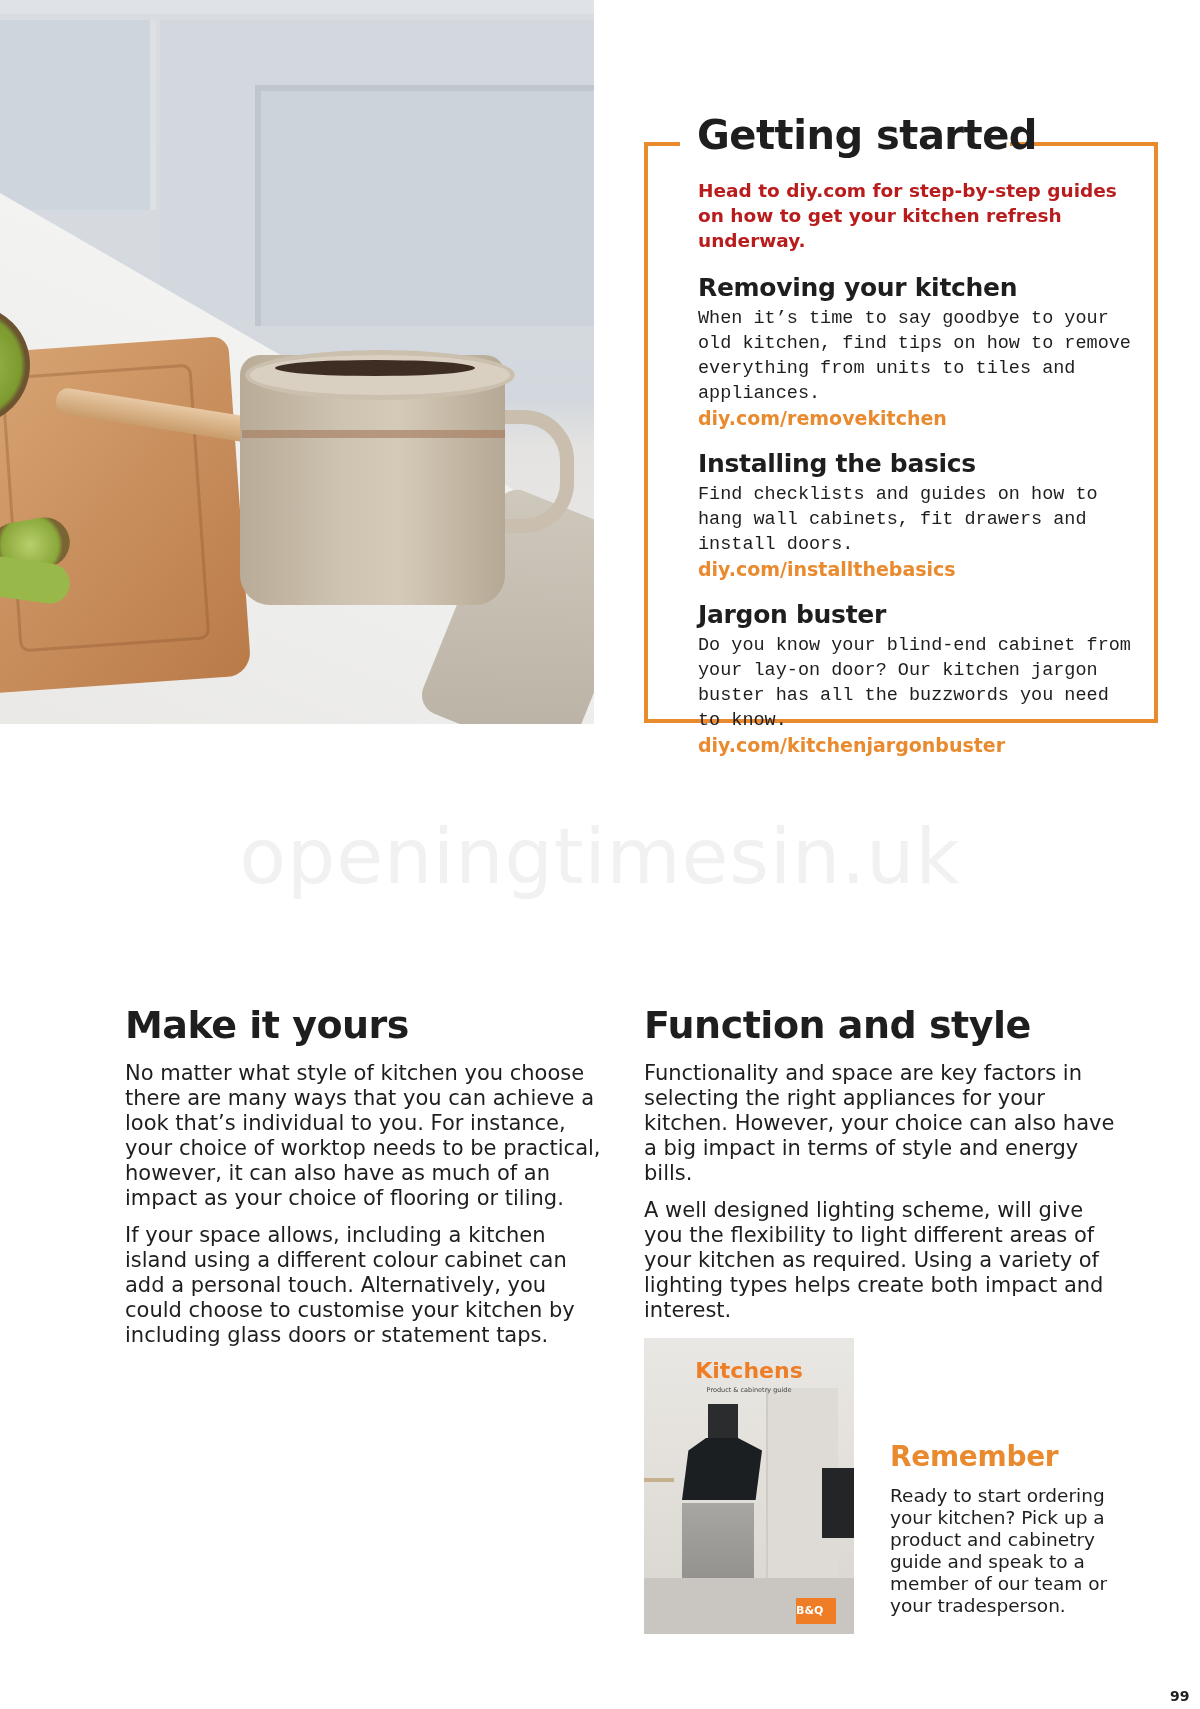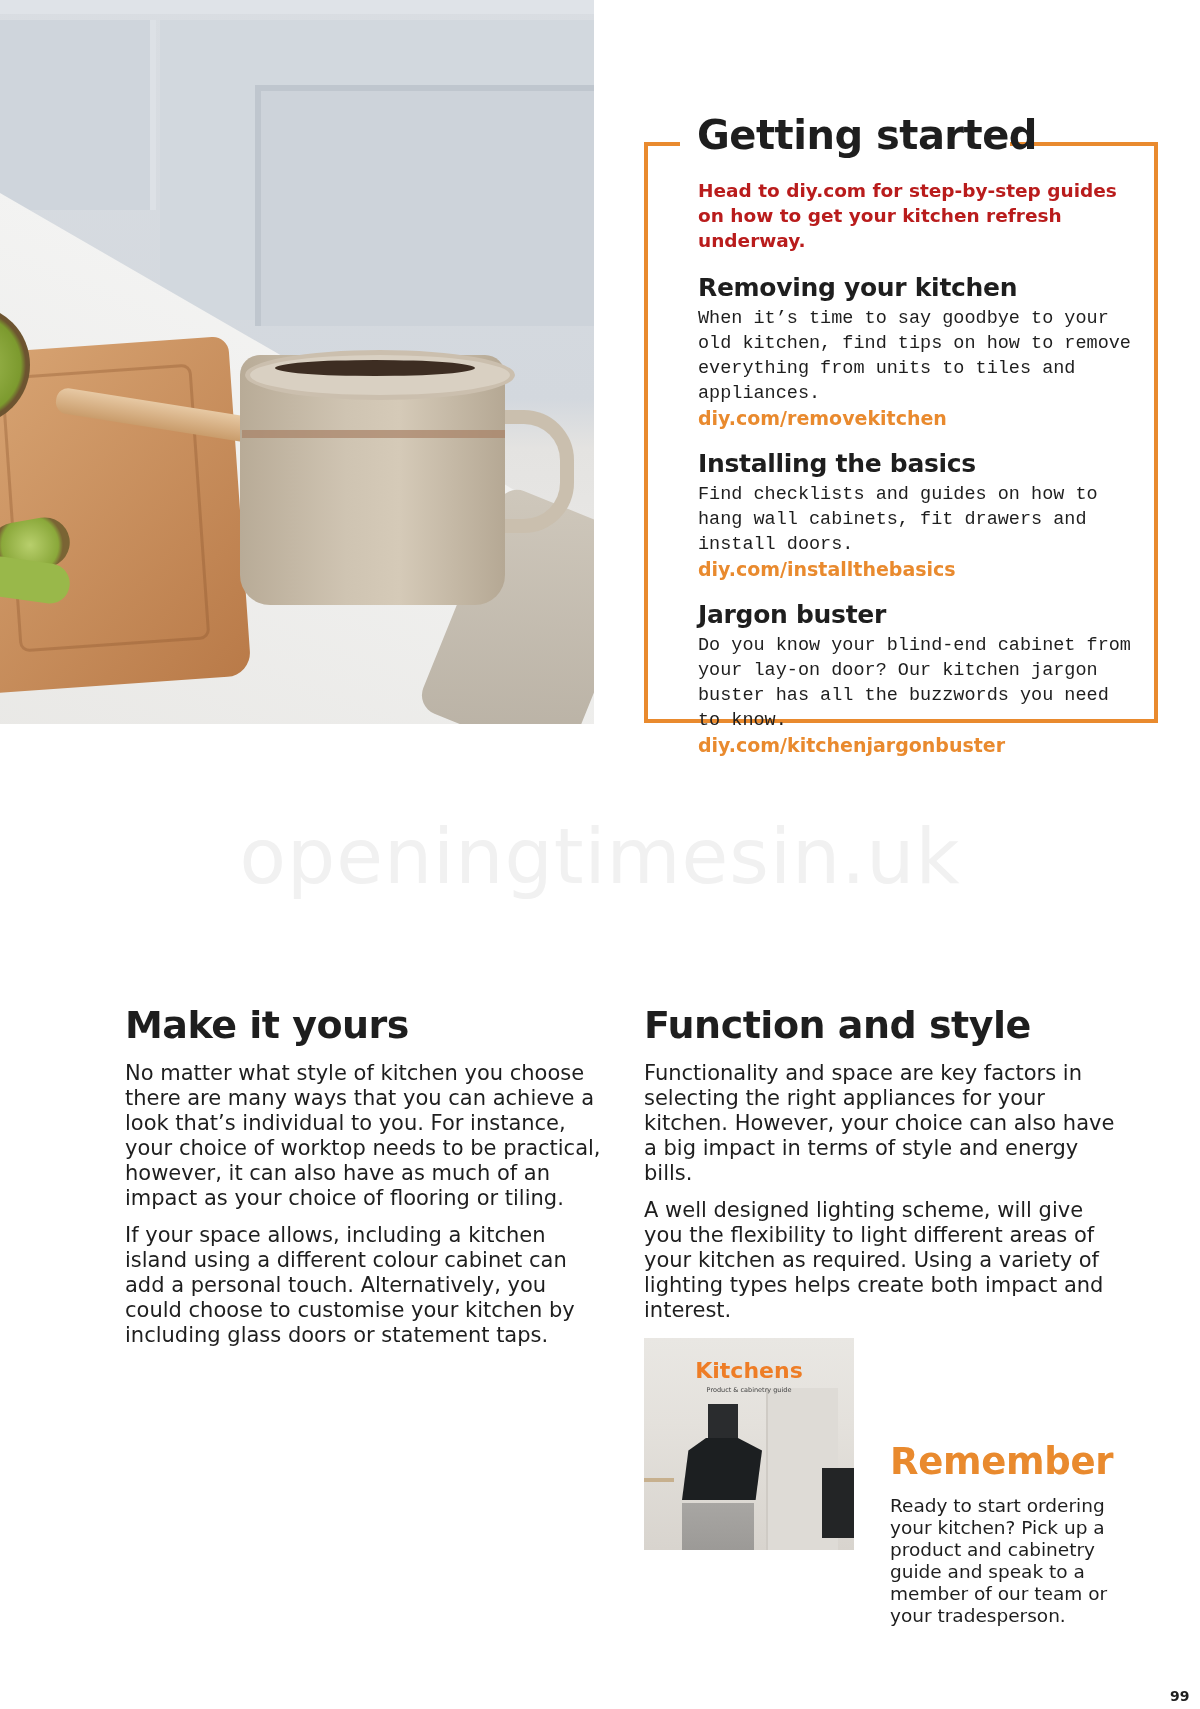--- a/index.html
+++ b/index.html
@@ -47,36 +47,36 @@
   .watermark { left:0; top:812px; width:1200px; text-align:center; font-size:76px; color:#f1f1f1; letter-spacing:1px; }
 
   
   .col { top:1003px; width:480px; }
   .col-left { left:106px;margin-left:19px; }
   .col-right { left:644px; }
   .col-h { font-size:38px; font-weight:bold; margin:0 0 14px 0; letter-spacing:-0.5px; color:#1e1e1e; }
   .col-p { font-size:21px; line-height:25px; margin:0 0 12px 0; color:#1e1e1e; }
 
   
-  .cover { left:644px; top:1338px; width:210px; height:212px; overflow:hidden;
+  .cover { left:644px; top:1338px; width:210px; height:296px; overflow:hidden;
            background:linear-gradient(180deg,#e9e7e3 0%,#e4e1dc 40%,#d8d4ce 100%); }
   .cover-title { left:0; top:20px; width:210px; text-align:center; font-size:22px; font-weight:bold; color:#ee7d26; }
   .cover-sub { left:0; top:48px; width:210px; text-align:center; font-size:6.5px; color:#444; }
   .hood-chimney { left:64px; top:66px; width:30px; height:40px; background:#2a2c2e; }
   .hood { left:38px; top:100px; width:80px; height:62px; background:#1c1f21; clip-path:polygon(30% 0,70% 0,100% 20%,92% 100%,0 100%,8% 20%); }
   .splash { left:38px; top:165px; width:72px; height:100px; background:linear-gradient(180deg,#a8a6a3,#8e8c89); }
   .cupboards { left:122px; top:50px; width:70px; height:200px; background:#dedbd6; border-left:2px solid #cfcbc5; }
   .oven { left:178px; top:130px; width:32px; height:70px; background:#232526; }
   .base { left:0; top:240px; width:210px; height:56px; background:#c9c6c1; }
   .shelf { left:0; top:140px; width:30px; height:4px; background:#c7b08e; }
   .bq { left:152px; top:260px; width:40px; height:26px; background:#ee7d26; color:#fff; font-size:11px; font-weight:bold; text-align:left; line-height:26px; }
 
   
   .rem { left:890px; top:1440px; width:260px; }
-  .rem-h { font-size:37px; font-weight:bold; color:#e98a2e; margin:0 0 12px 0; letter-spacing:-0.3px; }
+  .rem-h { font-size:28px; font-weight:bold; color:#e98a2e; margin:0 0 12px 0; letter-spacing:-0.3px; }
   .rem-p { font-size:18.5px; line-height:22px; margin:0; color:#1e1e1e; }
 
   .page-num { left:1170px; top:1688px; font-size:14px; font-weight:bold; color:#1e1e1e; }
 </style>
 </head>
 <body>
 
 <div class="abs photo">
   <div class="abs cab-top"></div>
   <div class="abs cab-door1"></div>

